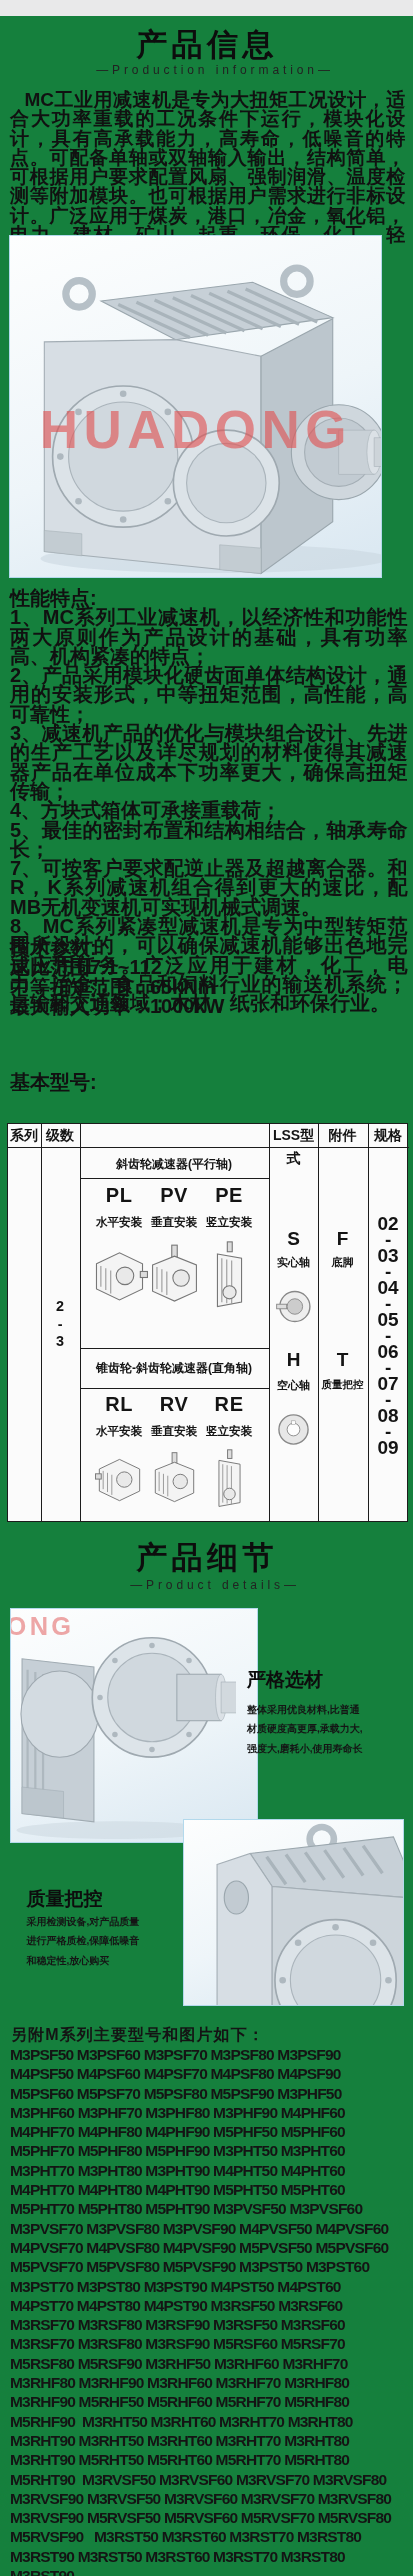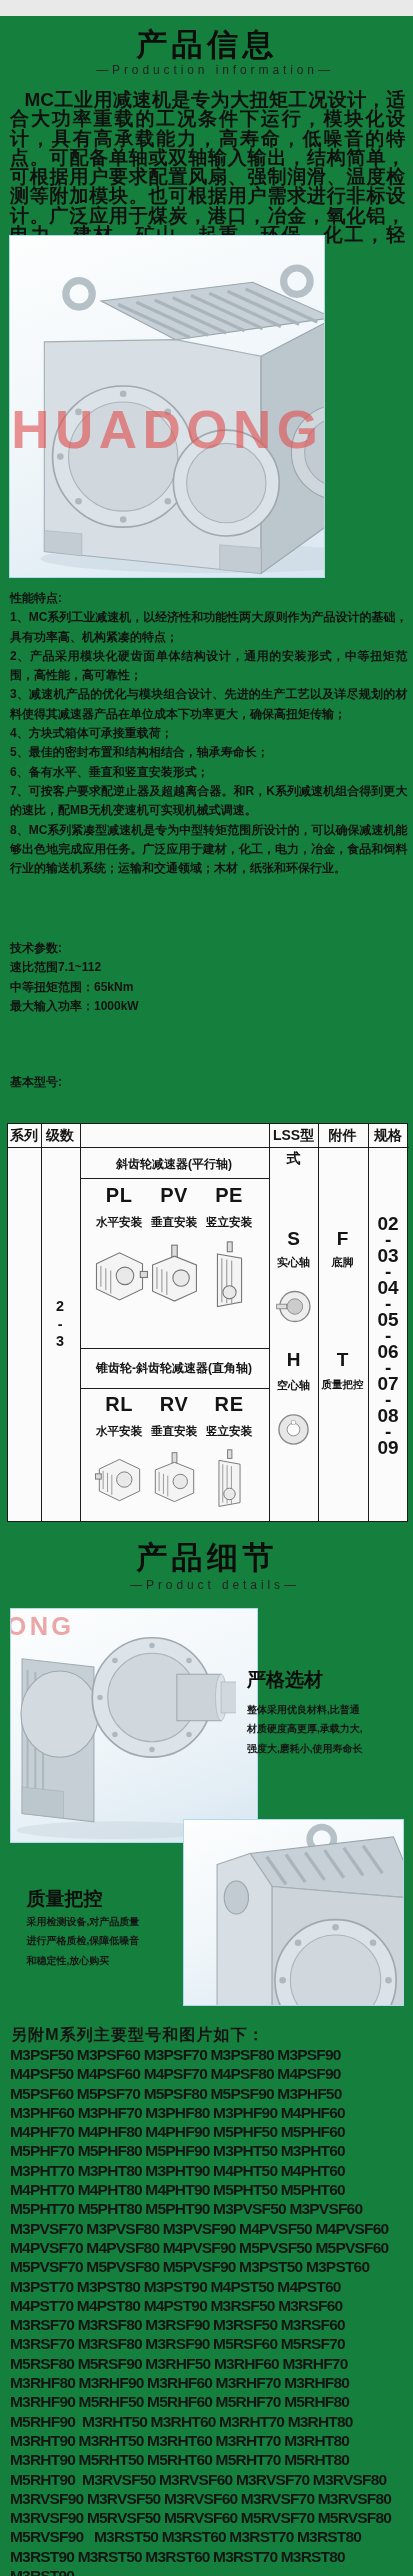--- a/index.html
+++ b/index.html
@@ -16,28 +16,28 @@
   .intro {
     position:absolute; left:10px; right:8.8px; top:74px;
     font-size:19px; font-weight:bold; line-height:19.3px; text-align:justify;
     text-indent:14.4px; color:#111;
   }
   .img-box {
     position:absolute; border:1.1px solid #b3d9ec;
     background:linear-gradient(160deg,#fdfefe 0%,#eef5f9 55%,#d9e7f1 100%);
     overflow:hidden;
   }
-  .hero { left:9.4px; top:219px; width:316px; height:343px; }
+  .hero { left:9.4px; top:219px; width:373px; height:343px; }
   .watermark {
     position:absolute; left:0; top:163px; width:100%; text-align:center;
     font-size:53px; font-weight:bold; letter-spacing:5.5px;
     color:rgba(224,80,80,0.62);
   }
   .txt-block { position:absolute; left:10px; right:6.6px;
-    font-size:12px; font-weight:bold; line-height:19.3px; color:#111; text-align:justify; }
+    font-size:20px; font-weight:bold; line-height:19.3px; color:#111; text-align:justify; }
   .features { top:573px; }
   .tech { top:923px; }
   .base { top:1018px; white-space:pre-wrap; }
   .pre-lines div { white-space:pre-wrap; }
 
   
   .spec-table {
     position:absolute; left:6.6px; top:1107px; width:401px; height:399px;
     border:1.7px solid #1c1c1c; background:#fbfbfb;
   }
@@ -131,21 +131,20 @@
   </div>
 
   <div class="txt-block features">
     <div>性能特点:</div>
     <div>
         <div>1、MC系列工业减速机，以经济性和功能性两大原则作为产品设计的基础，具有功率高、机构紧凑的特点；</div>
         <div>2、产品采用模块化硬齿面单体结构设计，通用的安装形式，中等扭矩范围，高性能，高可靠性；</div>
         <div>3、减速机产品的优化与模块组合设计、先进的生产工艺以及详尽规划的材料使得其减速器产品在单位成本下功率更大，确保高扭矩传输；</div>
         <div>4、方块式箱体可承接重载荷；</div>
         <div>5、最佳的密封布置和结构相结合，轴承寿命长；</div>
-        <div>6、备有水平、垂直和竖直安装形式；</div>
         <div>7、可按客户要求配逆止器及超越离合器。和R，K系列减速机组合得到更大的速比，配MB无机变速机可实现机械式调速。</div>
         <div>8、MC系列紧凑型减速机是专为中型转矩范围所设计的，可以确保减速机能够出色地完成应用任务。广泛应用于建材，化工，电力，冶金，食品和饲料行业的输送机系统；运输和交通领域；木材，纸张和环保行业。</div>
       </div>
   </div>
 
   <div class="txt-block tech">
     <div>技术参数:</div>
     <div>
         <div>速比范围7.1~112</div>
         <div>中等扭矩范围：65kNm</div>

